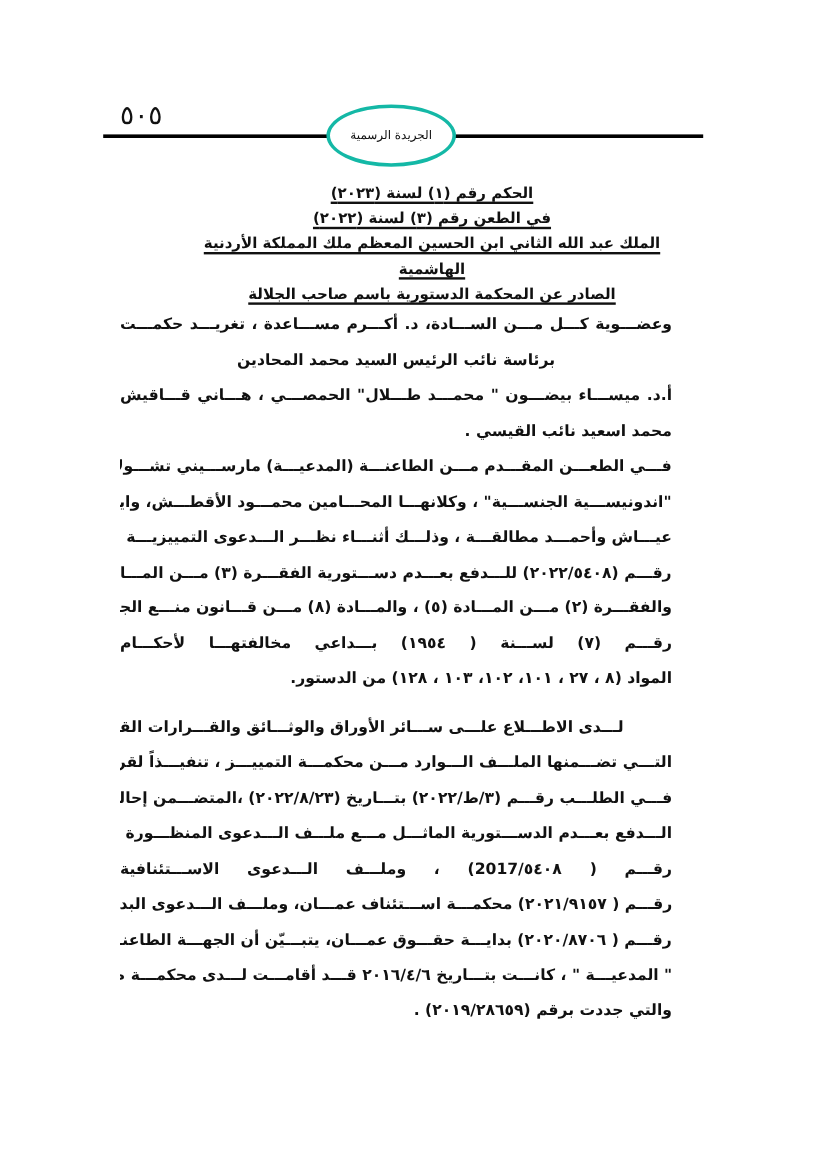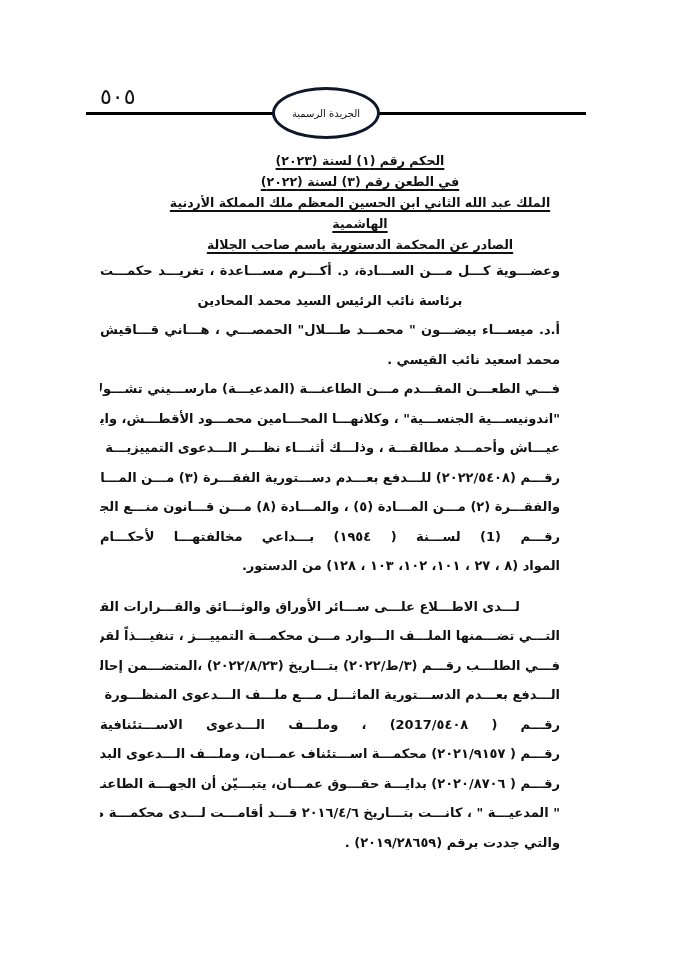--- a/index.html
+++ b/index.html
@@ -1,19 +1,19 @@
 <!DOCTYPE html>
 <html><head>
 <meta charset="utf-8">
 <style>
   html, body { margin: 0; padding: 0; background: #ffffff; }
   body { width: 693px; height: 979px; position: relative; overflow: hidden; font-family: "DejaVu Sans", sans-serif; color: #111; }
   .page-num { position: absolute; left: 100px; top: 84px; font-size: 22px; font-weight: normal; letter-spacing: 2px; }
   .header-line { position: absolute; left: 86px; top: 112px; width: 500px; height: 3px; background: #000; }
-  .oval { position: absolute; left: 272px; top: 87px; width: 108px; height: 52px; border: 3px solid #0f172a; border-radius: 50%; background: #fff; box-sizing: border-box; display: flex; align-items: center; justify-content: center; font-size: 10px; direction: rtl; }
+  .oval { position: absolute; left: 272px; top: 87px; width: 108px; height: 52px; border: 3px solid #14b8a6; border-radius: 50%; background: #fff; box-sizing: border-box; display: flex; align-items: center; justify-content: center; font-size: 10px; direction: rtl; }
   .titles { position: absolute; left: 150px; top: 150px; width: 420px; text-align: center; direction: rtl; }
   .titles div { font-weight: bold; font-size: 12.5px; line-height: 21px; text-decoration: underline; text-decoration-thickness: 2px; text-underline-offset: 3px; text-align: center; }
   .body { position: absolute; left: 100px; top: 256px; width: 460px; direction: rtl; font-size: 13px; font-weight: bold; }
   .line { height: 29.5px; line-height: 29.5px; text-align: justify; text-align-last: justify; white-space: nowrap; overflow: hidden; }
   .line.center { text-align: center; text-align-last: center; }
   .line.last { text-align: right; text-align-last: right; }
   .para2 { margin-top: 11px; }
   .indent { padding-right: 40px; }
 </style>
 </head>
@@ -37,21 +37,21 @@
 
   <div class="line center">برئاسة نائب الرئيس السيد محمد المحادين</div>
   <div class="line">أ.د. ميســـاء بيضـــون " محمـــد طـــلال" الحمصـــي ، هـــاني قـــاقيش</div>
   <div class="line last">محمد اسعيد نائب القيسي .</div>
 
   <div class="line">فـــي الطعـــن المقـــدم مـــن الطاعنـــة (المدعيـــة) مارســـيني تشـــولادي داروس</div>
   <div class="line">"اندونيســـية الجنســـية" ، وكلانهـــا المحـــامين محمـــود الأقطـــش، وايمـــان</div>
   <div class="line">عيـــاش وأحمـــد مطالقـــة ، وذلـــك أثنـــاء نظـــر الـــدعوى التمييزيـــة الحقوقيـــة</div>
   <div class="line">رقـــم (٢٠٢٢/٥٤٠٨) للـــدفع بعـــدم دســـتورية الفقـــرة (٣) مـــن المـــادة(٣)</div>
   <div class="line">والفقـــرة (٢) مـــن المـــادة (٥) ، والمـــادة (٨) مـــن قـــانون منـــع الجـــرائم</div>
-  <div class="line">رقـــم (1) لســـنة ( ١٩٥٤) بـــداعي مخالفتهـــا لأحكـــام</div>
+  <div class="line">رقـــم (٧) لســـنة ( ١٩٥٤) بـــداعي مخالفتهـــا لأحكـــام</div>
   <div class="line last">المواد (٨ ، ٢٧ ، ١٠١، ١٠٢، ١٠٣ ، ١٢٨) من الدستور.</div>
 
   <div class="para2"></div>
   <div class="line indent">لـــدى الاطـــلاع علـــى ســـائر الأوراق والوثـــائق والقـــرارات القضـــائية</div>
   <div class="line">التـــي تضـــمنها الملـــف الـــوارد مـــن محكمـــة التمييـــز ، تنفيـــذاً لقرارهـــا الصـــادر</div>
   <div class="line">فـــي الطلـــب رقـــم (٣/ط/٢٠٢٢) بتـــاريخ (٢٠٢٢/٨/٢٣) ،المتضـــمن إحالـــة</div>
   <div class="line">الـــدفع بعـــدم الدســـتورية الماثـــل مـــع ملـــف الـــدعوى المنظـــورة تمييـــزاً</div>
   <div class="line">رقـــم ( 2017/٥٤٠٨) ، وملـــف الـــدعوى الاســـتئنافية</div>
   <div class="line">رقـــم ( ٢٠٢١/٩١٥٧) محكمـــة اســـتئناف عمـــان، وملـــف الـــدعوى البدائيـــة</div>
   <div class="line">رقـــم ( ٢٠٢٠/٨٧٠٦) بدايـــة حقـــوق عمـــان، يتبـــيّن أن الجهـــة الطاعنـــة</div>

